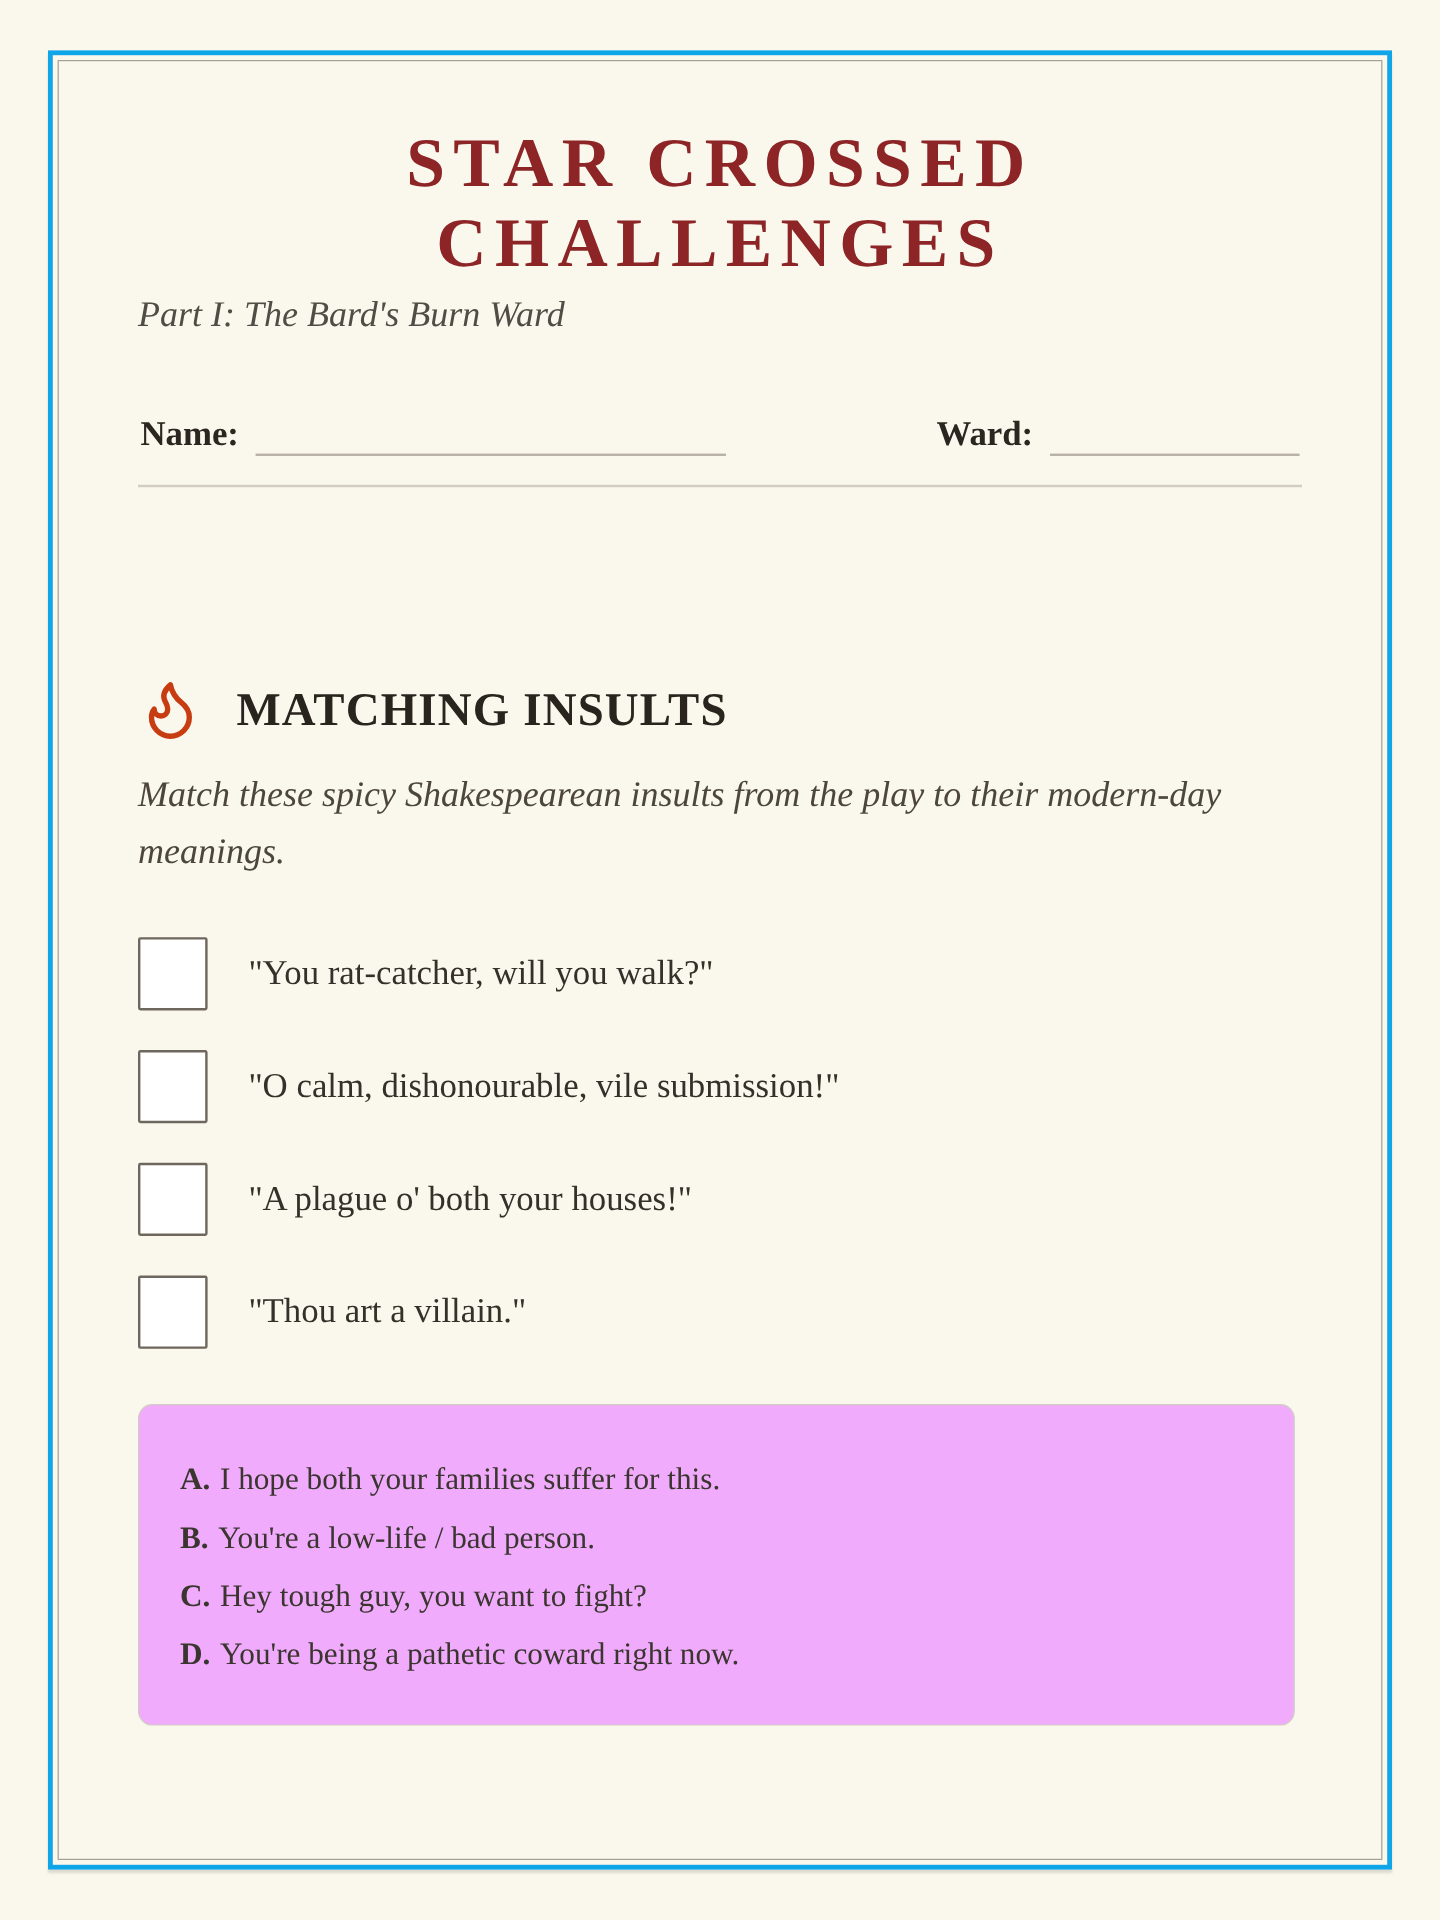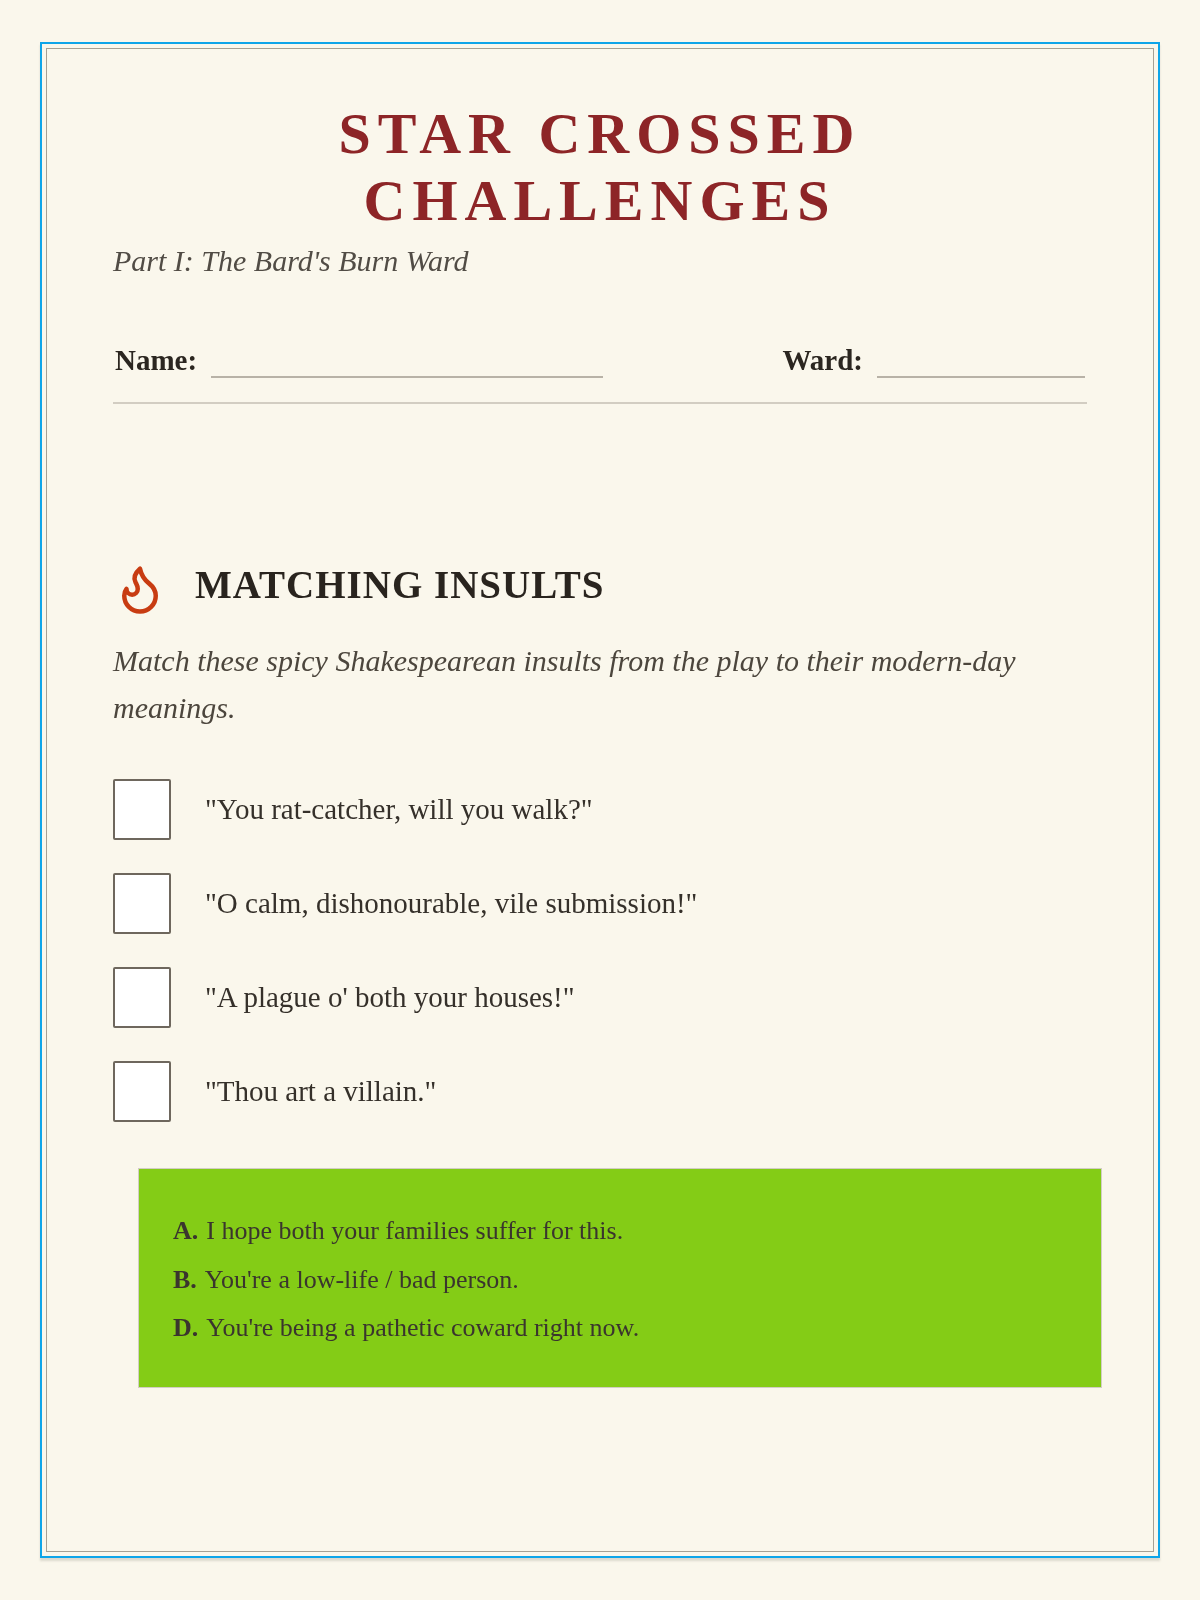--- a/index.html
+++ b/index.html
@@ -13,21 +13,21 @@
     position: relative;
     overflow: hidden;
   }
 
   .page {
     position: absolute;
     left: 40px;
     top: 42px;
     width: 1120px;
     height: 1516px;
-    border: 2px solid #0ea5e9;
+    border: 4px solid #0ea5e9;
     padding: 4px;
     box-shadow: 0 3px 2px rgba(90, 84, 70, 0.18);
     background: #faf7ec;
   }
   .page-inner {
     width: 100%;
     height: 100%;
     border: 1px solid #a6a094;
     padding: 34px 66px 0 66px;
   }
@@ -68,21 +68,21 @@
 
   .divider {
     border: none;
     border-top: 2px solid #d2cdc2;
     margin: 24px 0 0 0;
   }
 
   .section-head {
     margin-top: 158px;
     display: flex;
-    align-items: flex-start;
+    align-items: center;
   }
   .flame-wrap {
     width: 54px;
     height: 54px;
     flex: 0 0 54px;
     margin-right: 28px;
   }
   .flame-wrap svg { width: 54px; height: 54px; display: block; }
   .section-heading {
     margin: 0;
@@ -116,26 +116,25 @@
     border-radius: 2px;
     margin-right: 34px;
   }
   .quote {
     font-size: 29px;
     color: #35302a;
   }
 
   .answer-bank {
     margin-top: 46px;
-    background: #84cc16;
+    background: #f0abfc;
     border: 1px solid #d2cdc4;
-    border-radius: 0;
+    border-radius: 12px;
     padding: 30px 34px 26px 34px;
     width: 964px;
-    margin-left: 25px;
   }
   .answer-option {
     font-size: 26px;
     color: #3a352e;
     margin: 16px 0;
     line-height: 1.25;
   }
   .answer-letter { font-weight: bold; margin-right: 8px; }
 </style>
 </head>
@@ -188,18 +187,21 @@
     </div>
 
     <div class="answer-bank">
       <div class="answer-option">
         <span class="answer-letter">A.</span><span>I hope both your families suffer for this.</span>
       </div>
       <div class="answer-option">
         <span class="answer-letter">B.</span><span>You're a low-life / bad person.</span>
       </div>
       <div class="answer-option">
+        <span class="answer-letter">C.</span><span>Hey tough guy, you want to fight?</span>
+      </div>
+      <div class="answer-option">
         <span class="answer-letter">D.</span><span>You're being a pathetic coward right now.</span>
       </div>
     </div>
 
   </div>
 </div>
 
 </body></html>

